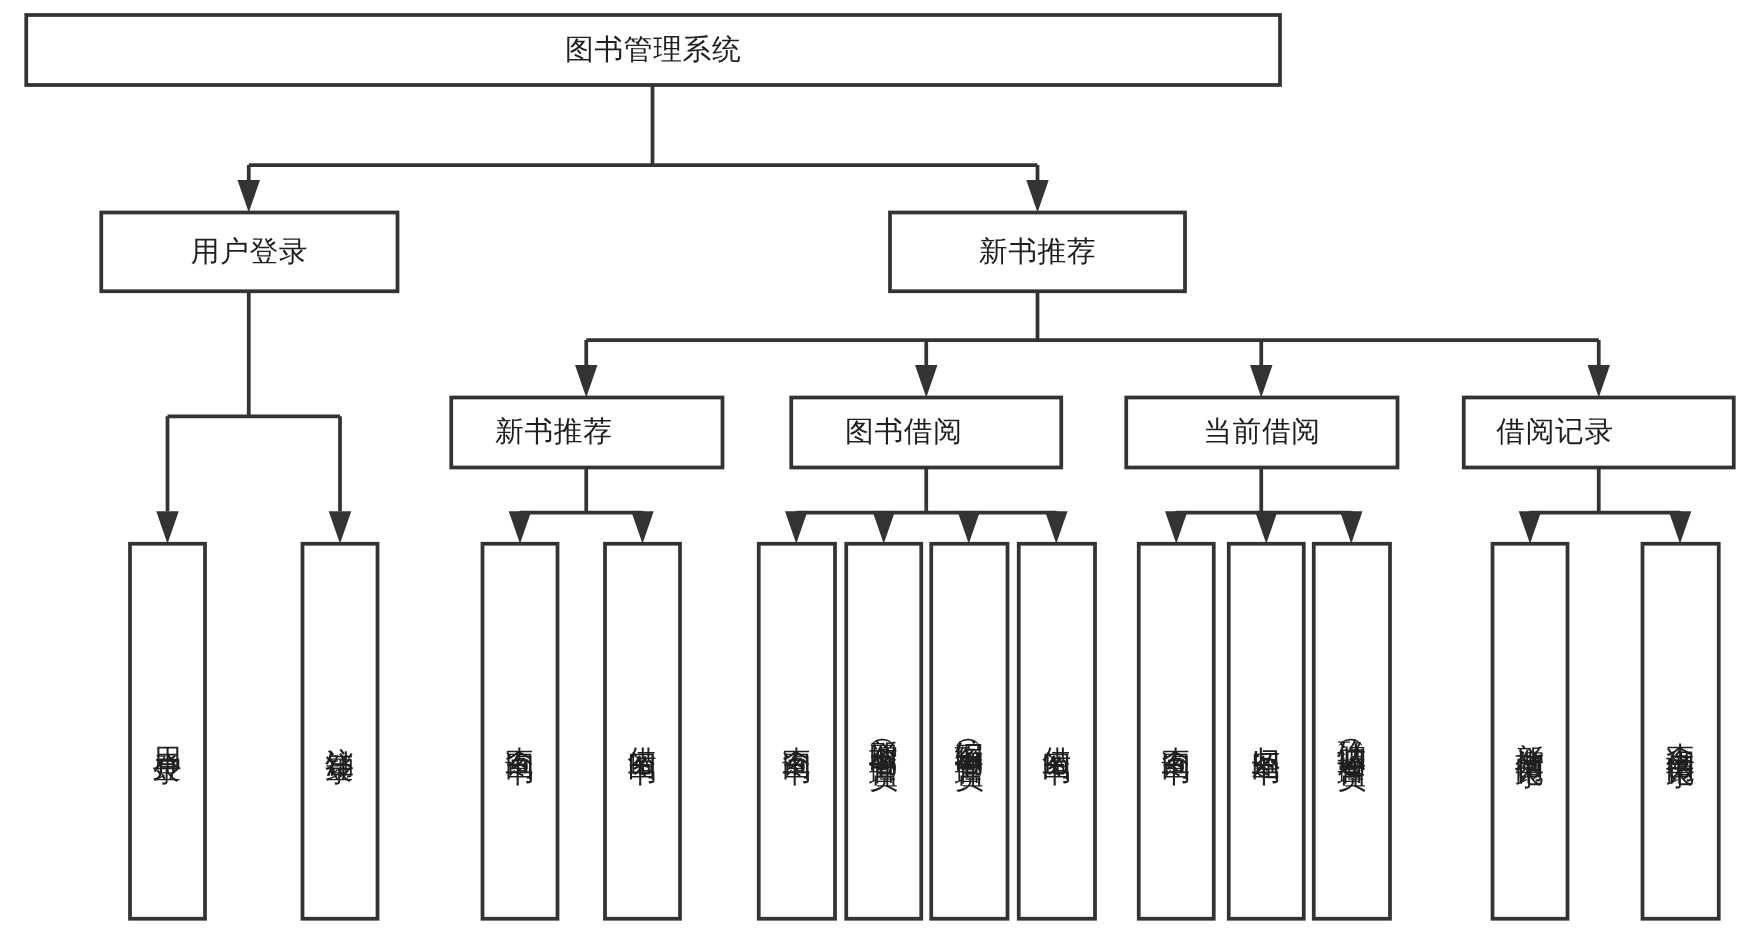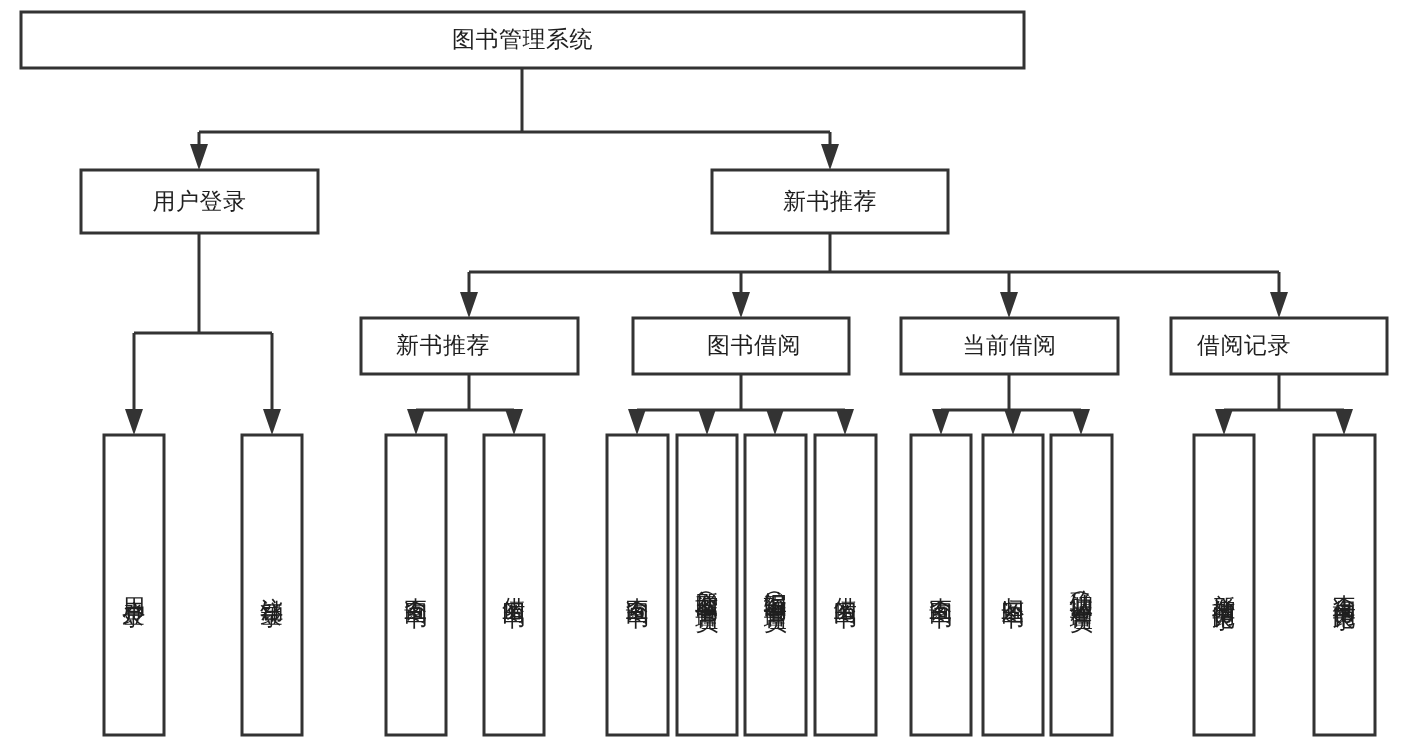--- a/index.html
+++ b/index.html
@@ -157,21 +157,21 @@
         <rect x="1194" y="435" width="60" height="300" class="node-rect"></rect>
         <rect x="1314" y="435" width="61" height="300" class="node-rect"></rect>
       </g>
   </svg>
 
   <div id="label-layer">
       <div class="node-label horizontal" style="left: 21px; top: 12px; width: 1003px; height: 56px;">图书管理系统</div>
       <div class="node-label horizontal" style="left: 81px; top: 170px; width: 237px; height: 63px;">用户登录</div>
       <div class="node-label horizontal" style="left: 712px; top: 170px; width: 236px; height: 63px;">新书推荐</div>
       <div class="node-label horizontal" style="left: 355px; top: 318px; width: 176px; height: 56px; border-radius: 15px;">新书推荐</div>
-      <div class="node-label horizontal" style="left: 633px; top: 318px; width: 180px; height: 56px; margin-left: 31px;">图书借阅</div>
+      <div class="node-label horizontal" style="left: 633px; top: 318px; width: 180px; height: 56px;">图书借阅</div>
       <div class="node-label horizontal" style="left: 901px; top: 318px; width: 217px; height: 56px;">当前借阅</div>
       <div class="node-label horizontal" style="left: 1136px; top: 318px; width: 216px; height: 56px;">借阅记录</div>
       <div class="node-label vertical" style="left: 104px; top: 435px; width: 60px; height: 300px;">用户登录</div>
       <div class="node-label vertical" style="left: 242px; top: 435px; width: 60px; height: 300px;">注销登录</div>
       <div class="node-label vertical" style="left: 386px; top: 435px; width: 60px; height: 300px;">查询图书</div>
       <div class="node-label vertical" style="left: 484px; top: 435px; width: 60px; height: 300px;">借阅图书</div>
       <div class="node-label vertical" style="left: 607px; top: 435px; width: 61px; height: 300px;">查询图书</div>
       <div class="node-label vertical" style="left: 677px; top: 435px; width: 60px; height: 300px;">新增图书（管理员）</div>
       <div class="node-label vertical" style="left: 745px; top: 435px; width: 61px; height: 300px;">编辑图书（管理员）</div>
       <div class="node-label vertical" style="left: 815px; top: 435px; width: 61px; height: 300px;">借阅图书</div>

